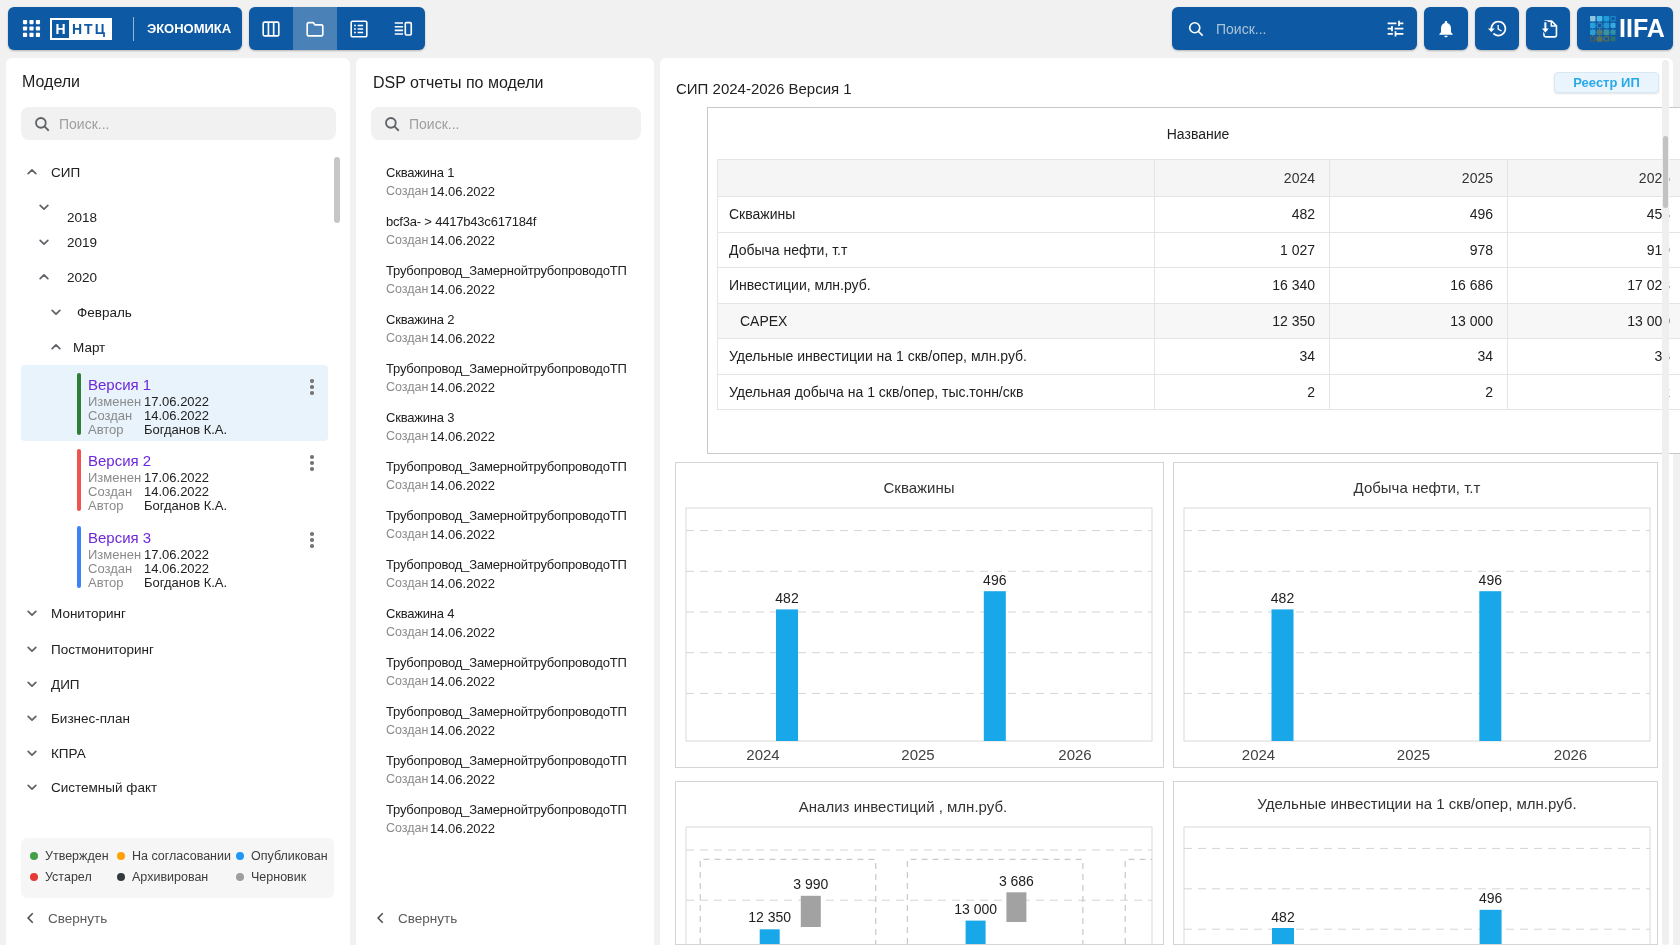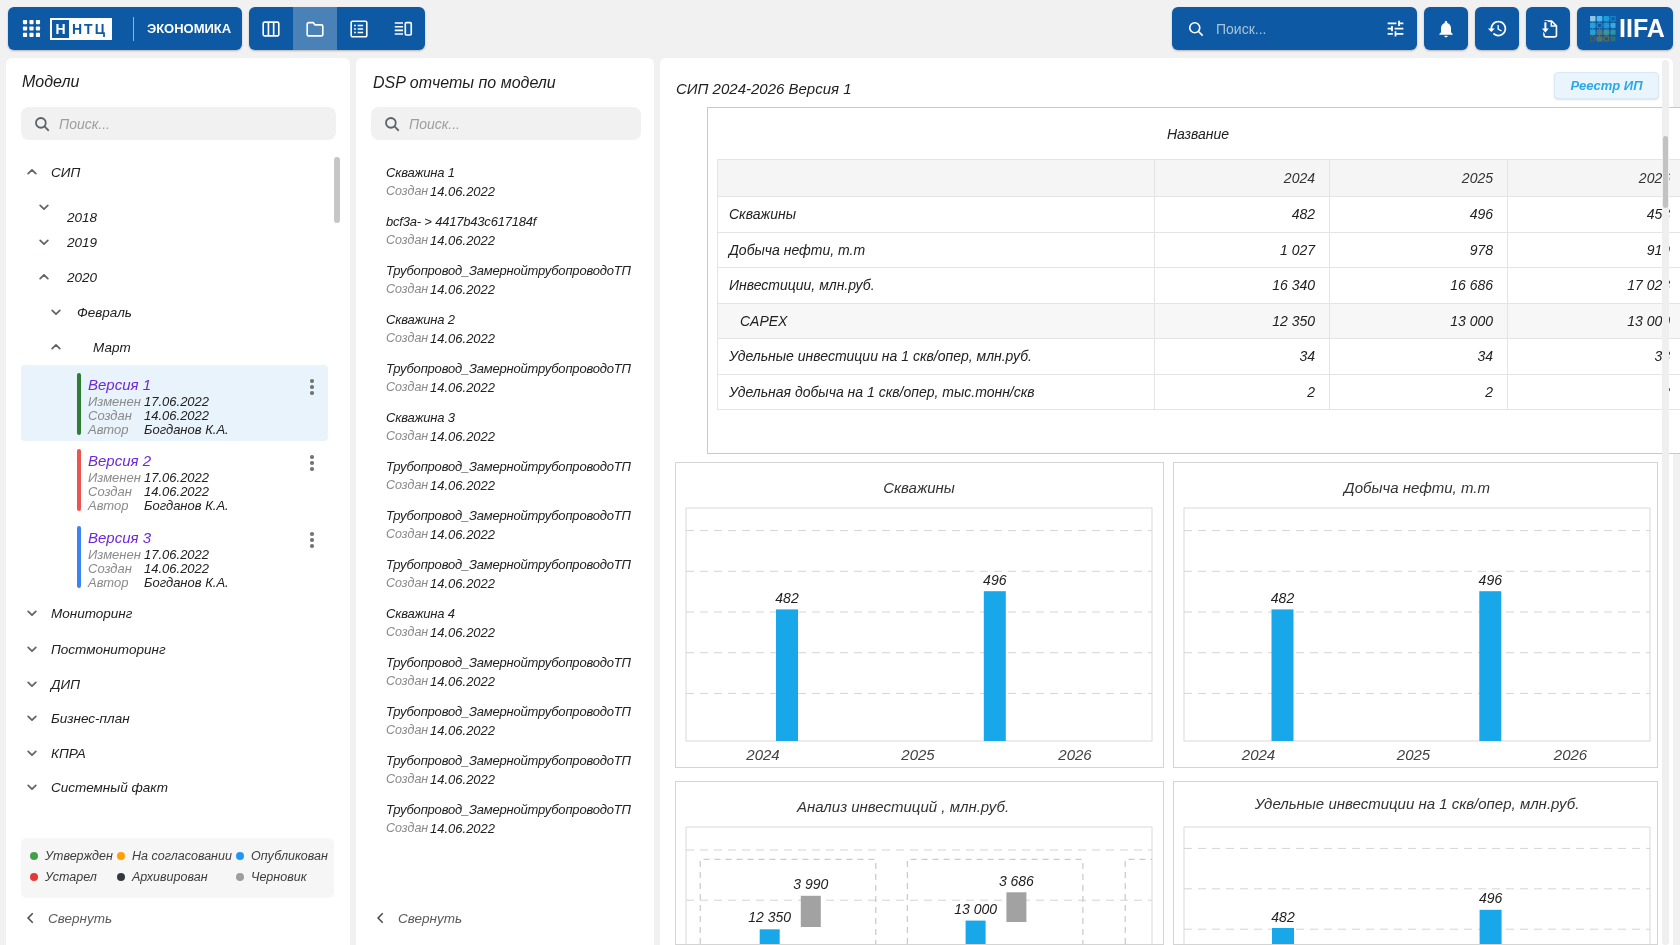--- a/index.html
+++ b/index.html
@@ -19,21 +19,21 @@
 .cbtn { top:7px; width:44px; height:43px; background:#0e59a3; border-radius:6px;
   display:flex; align-items:center; justify-content:center; box-shadow:0 1px 2px rgba(0,0,0,.25); }
 #iifa { left:1577px; top:7px; width:96px; height:43px; background:#0e59a3; border-radius:6px;
   display:flex; align-items:center; box-shadow:0 1px 2px rgba(0,0,0,.25); }
 .logo-box { display:flex; background:#fff; padding:2px; margin-left:9px; height:22px; }
 .logo-n { background:#0e59a3; color:#fff; width:17px; font-weight:bold; font-size:14px;
   display:flex; align-items:center; justify-content:center; }
 .logo-ntc { color:#0e59a3; font-weight:bold; font-size:14px; letter-spacing:2px;
   display:flex; align-items:center; padding:0 3px; }
 
-.panel { background:#fff; border-radius:6px 6px 0 0;font-style:italic; }
+.panel { background:#fff; border-radius:6px 6px 0 0; }
 #pL { left:6px; top:58px; width:344px; height:887px; }
 #pM { left:356px; top:58px; width:298px; height:887px; }
 #pR { left:660px; top:58px; width:1013px; height:887px; }
 .ptitle { font-size:16px; color:#1d1d1d; }
 .sbox { background:#f1f1f1; border-radius:8px; height:33px; display:flex; align-items:center; }
 .sbox .ph { color:#9e9e9e; font-size:14px; margin-left:8px; }
 
 .trow { position:absolute; font-size:13.5px; color:#212121; }
 .chev { position:absolute; width:12px; height:12px; }
 .vcard { position:absolute; width:307px; height:76px; }
@@ -47,21 +47,21 @@
 #legend { position:absolute; left:15px; top:780px; width:313px; height:60px; background:#f6f6f6; border-radius:6px; font-size:12.5px; color:#3c3c3c; }
 #legend span { white-space:nowrap; }
 #legend .dot { display:inline-block; width:8px; height:8px; border-radius:50%; margin-right:7px; position:relative; top:0px; }
 .coll { position:absolute; font-size:13.5px; color:#5b5b5b; }
 
 .mitem-t { position:absolute; left:30px; font-size:13px; letter-spacing:-0.2px; color:#212121; white-space:nowrap; }
 .mitem-m { position:absolute; left:30px; font-size:12.5px; color:#8a8a8a; }
 .mitem-v { position:absolute; left:74px; font-size:13px; color:#212121; }
 
 #rtitle { position:absolute; left:16px; top:22px; font-size:15px; color:#212121; }
-#reestr { position:absolute; left:894px; top:14px; width:105px; height:27px; background:#eaf4fc;
+#reestr { position:absolute; left:894px; top:14px; width:105px; height:21px; background:#eaf4fc;
   border:1px solid #d8e9f6; border-radius:4px; color:#29a9e6; font-size:13px; font-weight:bold;
   display:flex; align-items:center; justify-content:center; box-shadow:0 1px 2px rgba(0,0,0,.12); }
 #tcard { position:absolute; left:15px; top:49px; width:982px; height:347px; background:#fff; border:1px solid #c9c9c9;margin-left:32px; }
 #tname { position:absolute; left:0; top:0; width:100%; height:51px; display:flex; align-items:center; justify-content:center; font-size:14px; color:#212121; }
 table.dt { position:absolute; left:9px; top:51px; border-collapse:collapse; width:967px; table-layout:fixed; font-size:14px; }
 table.dt td { border:1px solid #e4e4e4; height:35.5px; padding:0 14px 0 11px; color:#212121; }
 table.dt td.num { padding-right:14px; }
 table.dt tr.sub2 td { border-top:none; }
 table.dt tr.subA td { border-bottom:none; }
 table.dt tr.hd td { background:#f5f5f5; color:#333; height:37px; }
@@ -211,21 +211,21 @@
         <path d="M2.5 8.5 L7 4 L11.5 8.5"></path>
       </svg>
       <div class="trow" style="left:61px;top:212px;">2020</div>
       <svg class="chev" style="left:44px;top:248px;" width="14" height="13" viewBox="0 0 14 13" fill="none" stroke="#5f6368" stroke-width="2" stroke-linecap="round" stroke-linejoin="round">
         <path d="M2.5 4.5 L7 9 L11.5 4.5"></path>
       </svg>
       <div class="trow" style="left:71px;top:247px;">Февраль</div>
       <svg class="chev" style="left:44px;top:283px;" width="14" height="13" viewBox="0 0 14 13" fill="none" stroke="#5f6368" stroke-width="2" stroke-linecap="round" stroke-linejoin="round">
         <path d="M2.5 8.5 L7 4 L11.5 8.5"></path>
       </svg>
-      <div class="trow" style="left:87px;top:282px;">Март</div>
+      <div class="trow" style="left:67px;top:282px;">Март</div>
       <svg class="chev" style="left:20px;top:549px;" width="14" height="13" viewBox="0 0 14 13" fill="none" stroke="#5f6368" stroke-width="2" stroke-linecap="round" stroke-linejoin="round">
         <path d="M2.5 4.5 L7 9 L11.5 4.5"></path>
       </svg>
       <div class="trow" style="left:45px;top:548px;">Мониторинг</div>
       <svg class="chev" style="left:20px;top:585px;" width="14" height="13" viewBox="0 0 14 13" fill="none" stroke="#5f6368" stroke-width="2" stroke-linecap="round" stroke-linejoin="round">
         <path d="M2.5 4.5 L7 9 L11.5 4.5"></path>
       </svg>
       <div class="trow" style="left:45px;top:584px;">Постмониторинг</div>
       <svg class="chev" style="left:20px;top:620px;" width="14" height="13" viewBox="0 0 14 13" fill="none" stroke="#5f6368" stroke-width="2" stroke-linecap="round" stroke-linejoin="round">
         <path d="M2.5 4.5 L7 9 L11.5 4.5"></path>

